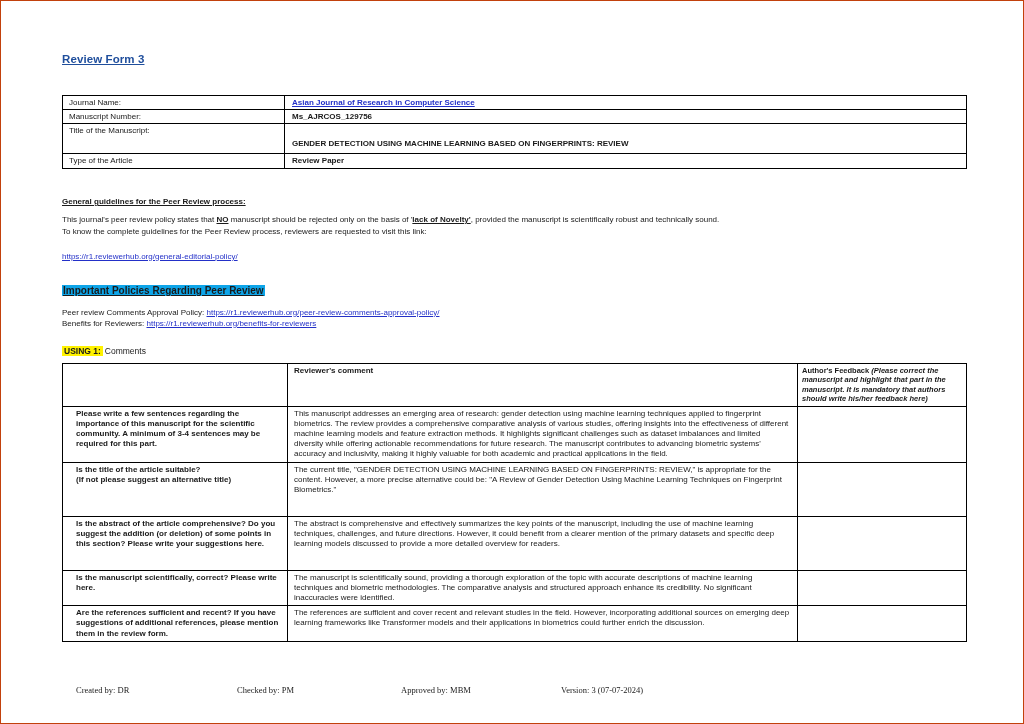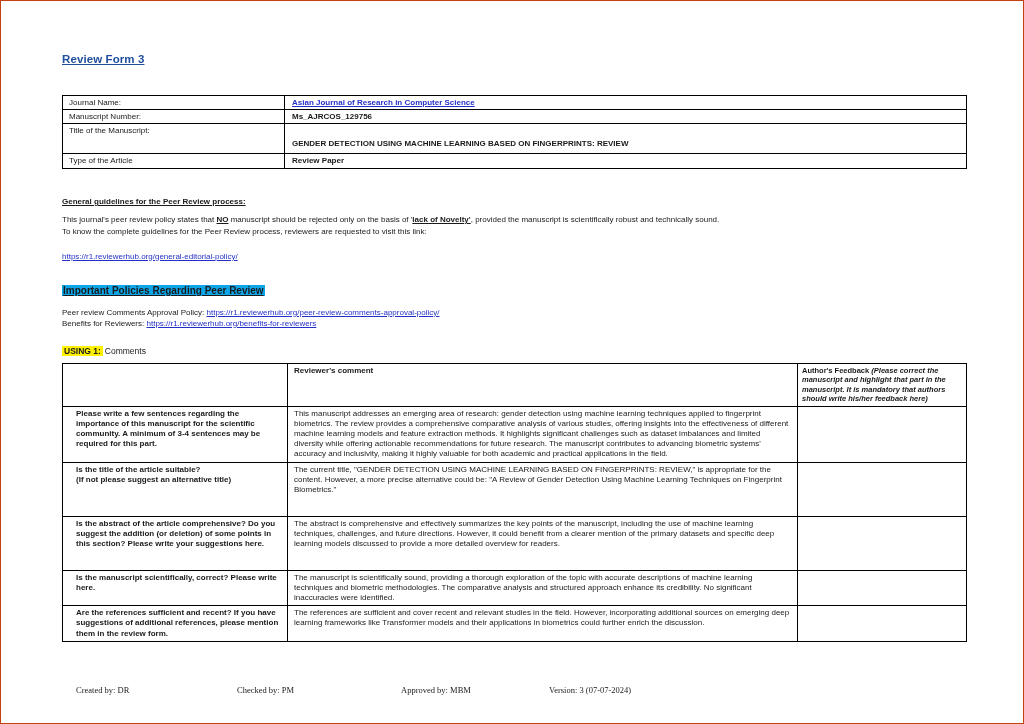--- a/index.html
+++ b/index.html
@@ -88,21 +88,21 @@
   
   .footer {
     position: absolute; top: 684px; left: 0; width: 1024px;
     font-family: "Liberation Serif", serif;
     font-size: 8.5px; color: #222;
   }
   .footer span { position: absolute; white-space: nowrap; }
   .f1 { left: 75px; }
   .f2 { left: 236px; }
   .f3 { left: 400px; }
-  .f4 { left: 548px; }
+  .f4 { left: 560px; }
 </style>
 </head>
 <body>
 
 <div class="page">
   <div class="content">
 
     <div class="doc-title">Review Form 3</div>
 
     <table class="ms-table">

